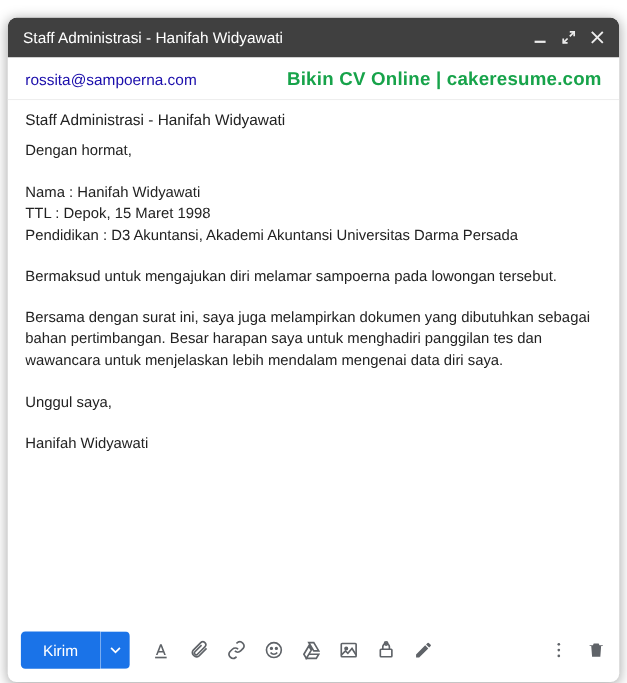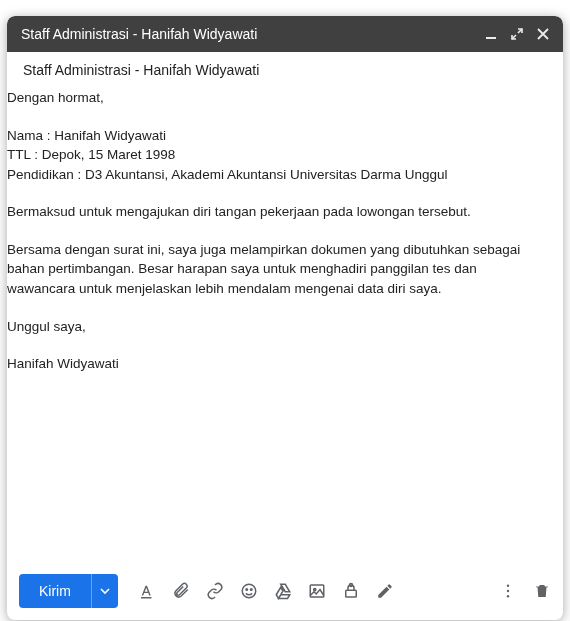--- a/index.html
+++ b/index.html
@@ -50,21 +50,21 @@
     }
     .subject-row {
       padding: 10px 16px;
       font-size: 14px;
       color: #222;
     }
     .body-area {
       flex: 1;
       overflow: hidden;
       position: relative;
-      padding: 0 4px 0 0;
+      padding: 0 4px 0 16px;
     }
     .body-scroll {
       height: 100%;
       overflow-y: auto;
       padding-right: 12px;
       font-size: 13.5px;
       color: #222;
       line-height: 1.45;
     }
     .body-scroll p { margin: 0 0 18px 0; }
@@ -130,30 +130,34 @@
           </svg>
       </span>
       <span>
         <svg width="12" height="12" viewBox="0 0 12 12" stroke="#fff" stroke-width="1.8">
             <path d="M1 1l10 10M11 1L1 11"></path>
           </svg>
       </span>
     </div>
   </div>
 
+  <div class="header-row">
+    <span class="recipient">rossita@sampoerna.com</span>
+    <span class="watermark">Bikin CV Online | cakeresume.com</span>
+  </div>
 
   <div class="subject-row">Staff Administrasi - Hanifah Widyawati</div>
 
   <div class="body-area">
     <div class="body-scroll">
       <p>Dengan hormat,</p>
       <p class="tight">Nama : Hanifah Widyawati</p>
       <p class="tight">TTL : Depok, 15 Maret 1998</p>
-      <p>Pendidikan : D3 Akuntansi, Akademi Akuntansi Universitas Darma Unggul</p>
-      <p>Bermaksud untuk mengajukan diri tangan pekerjaan pada lowongan tersebut.</p>
+      <p>Pendidikan : D3 Akuntansi, Akademi Akuntansi Universitas Darma Persada</p>
+      <p>Bermaksud untuk mengajukan diri melamar sampoerna pada lowongan tersebut.</p>
       <p>Bersama dengan surat ini, saya juga melampirkan dokumen yang dibutuhkan sebagai bahan pertimbangan. Besar harapan saya untuk menghadiri panggilan tes dan wawancara untuk menjelaskan lebih mendalam mengenai data diri saya.</p>
       <p>Unggul saya,</p>
       <p>Hanifah Widyawati</p>
     </div>
   </div>
 
   <div class="toolbar">
     <div class="send-group">
       <button class="send-btn">Kirim</button>
       <button class="send-more">

